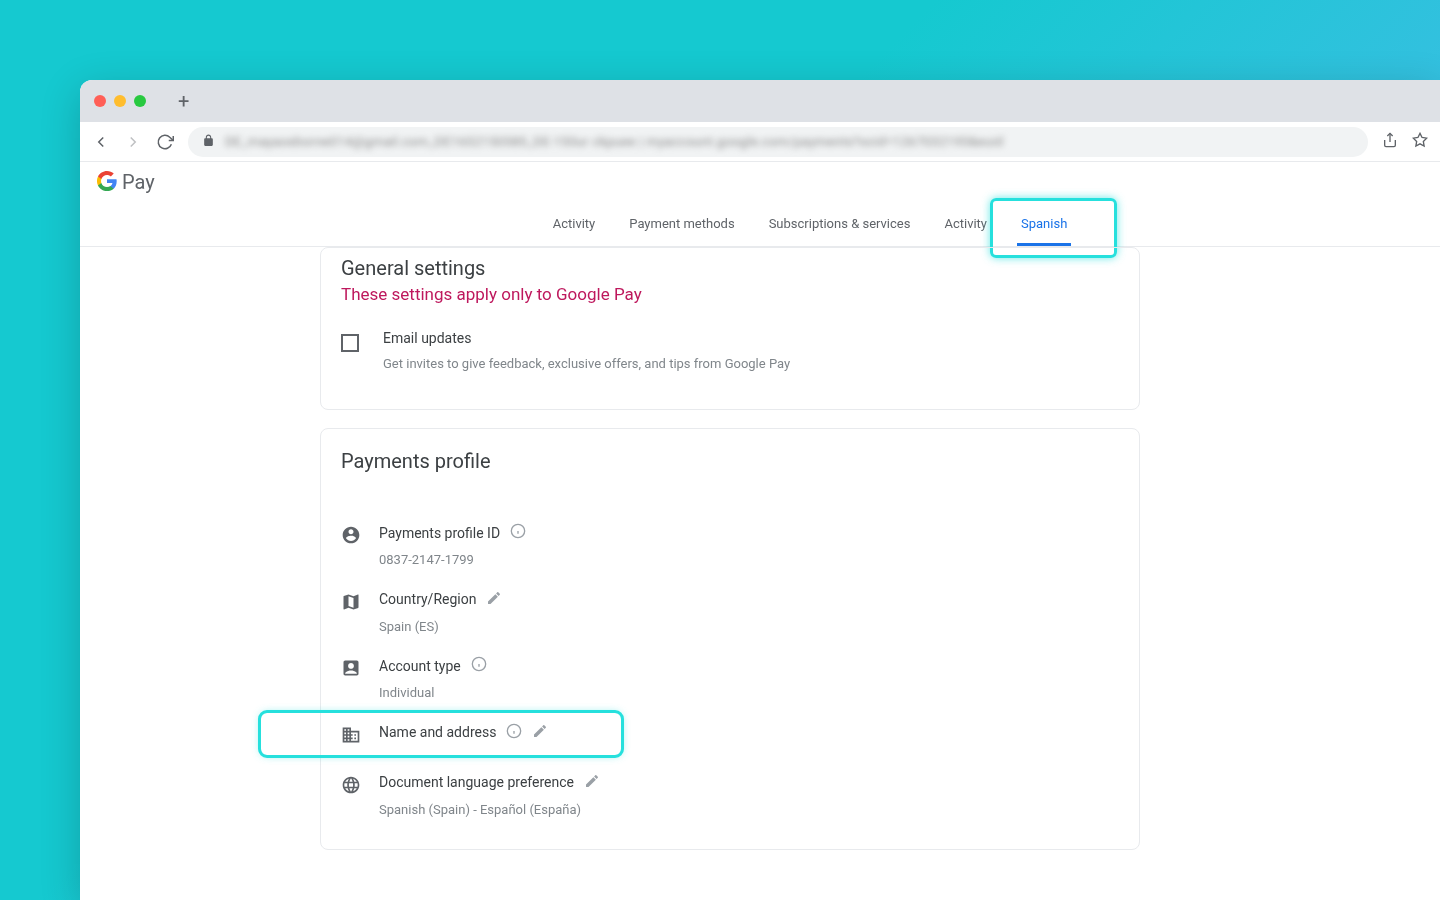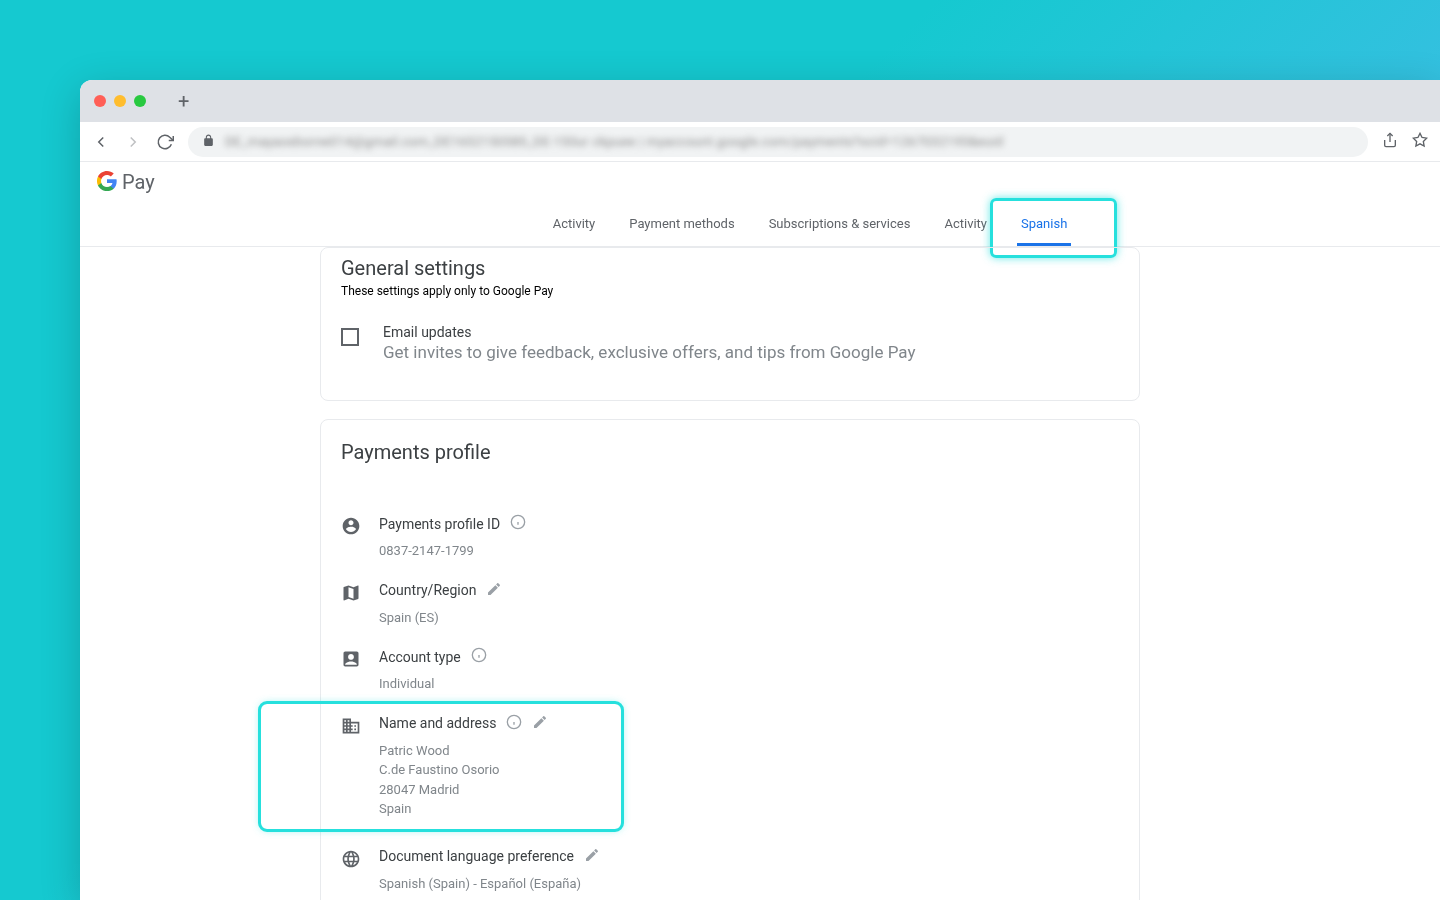--- a/index.html
+++ b/index.html
@@ -119,37 +119,37 @@
       position:relative;
       left: -30px;
     }
     .section-title {
       font-size: 20px;
       color:#3c4043;
       font-weight:400;
       padding-top: 6px;
     }
     .section-sub {
-      font-size:12px;
-      color:#000000;
+      font-size:17px;
+      color:#be185d;
       margin-top:4px;
     }
     .checkbox-row {
       display:flex;
       gap:24px;
       padding: 26px 0 18px 0;
       border-bottom:1px solid #e8eaed;
     }
     .cb {
       width:18px; height:18px; border:2px solid #5f6368;
       margin-top:4px;
       cursor:pointer;
     }
     .cb-label { font-size:14px; color:#3c4043; }
-    .cb-desc { font-size:17px; color:#80868b; margin-top:2px;}
+    .cb-desc { font-size:13px; color:#80868b; margin-top:10px;}
     .profile-section {
       margin-top: 34px;
     }
     .profile-title { font-size:20px; color:#3c4043; font-weight:400; margin-bottom: 40px;}
     .field-row {
       display:flex;
       gap:18px;
       padding: 10px 0;
       align-items:flex-start;
     }
@@ -356,26 +356,20 @@
                 <span>Name and address</span>
                 <span class="info-ico"><svg width="16" height="16" viewBox="0 0 24 24" fill="none" stroke="currentColor" stroke-width="2">
                       <circle cx="12" cy="12" r="10"></circle>
                       <line x1="12" y1="16" x2="12" y2="12"></line>
                       <line x1="12" y1="8" x2="12.01" y2="8"></line>
                     </svg></span>
                 <span class="edit-ico"><svg width="16" height="16" viewBox="0 0 24 24" fill="currentColor">
                       <path d="M3 17.25V21h3.75L17.81 9.94l-3.75-3.75L3 17.25zM20.71 7.04c.39-.39.39-1.02 0-1.41l-2.34-2.34c-.39-.39-1.02-.39-1.41 0l-1.83 1.83 3.75 3.75 1.83-1.83z"></path>
                     </svg></span>
               </div>
-              <div class="field-val">
-                <div>Patric Wood</div>
-                <div>C.de Faustino Osorio</div>
-                <div>28047 Madrid</div>
-                <div>Spain</div>
-              </div>
             </div>
           </div>
         </div>
 
         <div class="field-row" style="margin-top:8px;">
           <div class="field-icon">
               <svg width="20" height="20" viewBox="0 0 24 24" fill="currentColor">
                 <path d="M11.99 2C6.47 2 2 6.48 2 12s4.47 10 9.99 10C17.52 22 22 17.52 22 12S17.52 2 11.99 2zm6.93 6h-2.95c-.32-1.25-.78-2.45-1.38-3.56 1.84.63 3.37 1.91 4.33 3.56zM12 4.04c.83 1.2 1.48 2.53 1.91 3.96h-3.82c.43-1.43 1.08-2.76 1.91-3.96zM4.26 14C4.1 13.36 4 12.69 4 12s.1-1.36.26-2h3.38c-.08.66-.14 1.32-.14 2 0 .68.06 1.34.14 2H4.26zm.82 2h2.95c.32 1.25.78 2.45 1.38 3.56-1.84-.63-3.37-1.9-4.33-3.56zm2.95-8H5.08c.96-1.66 2.49-2.93 4.33-3.56C8.81 5.55 8.35 6.75 8.03 8zM12 19.96c-.83-1.2-1.48-2.53-1.91-3.96h3.82c-.43 1.43-1.08 2.76-1.91 3.96zM14.34 14H9.66c-.09-.66-.16-1.32-.16-2 0-.68.07-1.35.16-2h4.68c.09.65.16 1.32.16 2 0 .68-.07 1.34-.16 2zm.25 5.56c.6-1.11 1.06-2.31 1.38-3.56h2.95c-.96 1.65-2.49 2.93-4.33 3.56zM16.36 14c.08-.66.14-1.32.14-2 0-.68-.06-1.34-.14-2h3.38c.16.64.26 1.31.26 2s-.1 1.36-.26 2h-3.38z"></path>
               </svg>
             </div>

